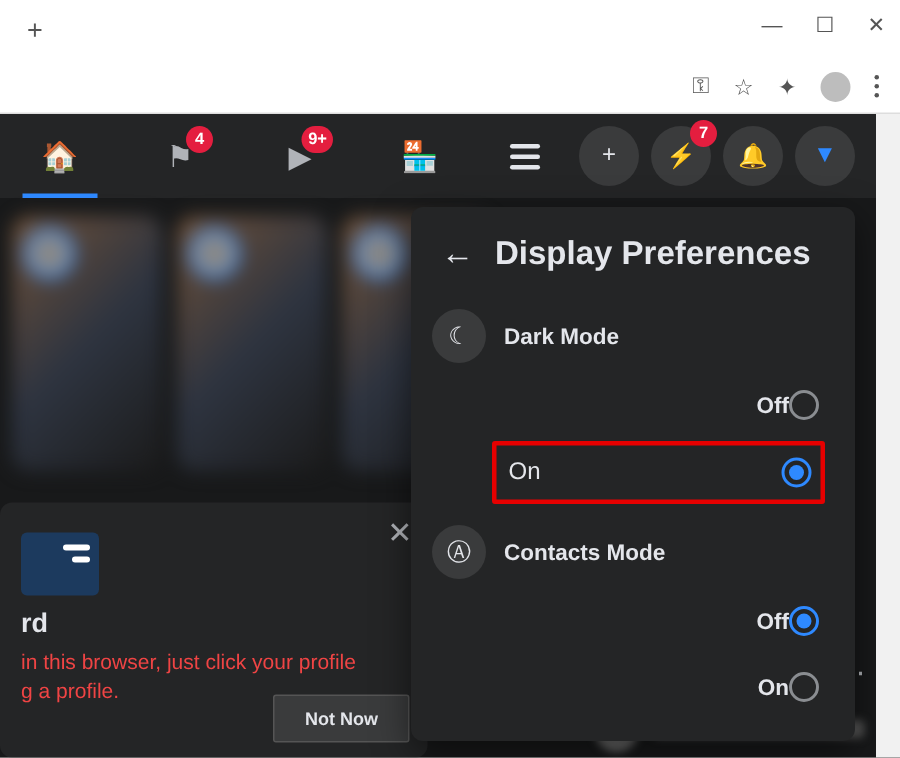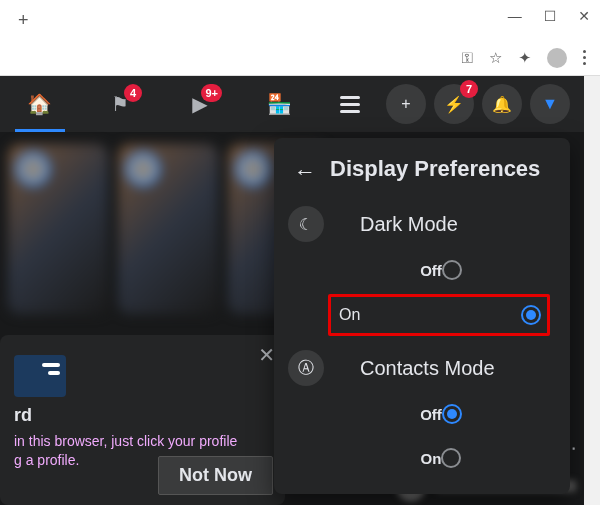--- a/index.html
+++ b/index.html
@@ -45,42 +45,42 @@
   .story { width: 100px; height: 170px; border-radius: 12px; background: linear-gradient(135deg,#6f5138,#2e3440,#1b1b1b); position: relative; }
   .story .ring { position: absolute; top: 8px; left: 8px; width: 34px; height: 34px; border-radius: 50%; border: 3px solid #2e89ff; background: #888; }
 
   
   .prompt { position: absolute; left: 0; bottom: 0; width: 285px; height: 170px; background: #242526; border-radius: 8px; color: #e4e6eb; padding: 14px; filter: blur(0); }
   .prompt .close-x { position: absolute; top: 8px; right: 10px; color: #b0b3b8; font-size: 20px; cursor: pointer; }
   .prompt .pictogram { width: 52px; height: 42px; background: #1c3a5e; border-radius: 4px; margin: 6px 0 8px; position: relative; }
   .prompt .pictogram::after { content: ""; position: absolute; right: 6px; top: 8px; width: 18px; height: 4px; background: #fff; border-radius: 2px; }
   .prompt .pictogram::before { content: ""; position: absolute; right: 6px; top: 16px; width: 12px; height: 4px; background: #fff; border-radius: 2px; }
   .prompt h3 { font-size: 18px; font-weight: 700; margin-bottom: 6px; }
-  .prompt p { font-size: 14px; color: #f0abfc; line-height: 1.35; }
-  .prompt .notnow { position: absolute; right: 12px; bottom: 10px; background: #3a3b3c; color: #e4e6eb; padding: 8px 20px; border-radius: 2px; font-weight: 600; font-size: 18px; border: 1px solid #555; cursor: pointer; }
+  .prompt p { font-size: 14px; color: #ef4444; line-height: 1.35; }
+  .prompt .notnow { position: absolute; right: 12px; bottom: 10px; background: #3a3b3c; color: #e4e6eb; padding: 8px 20px; border-radius: 2px; font-weight: 600; font-size: 12px; border: 1px solid #555; cursor: pointer; }
 
   
   .contacts { position: absolute; right: 8px; top: 360px; bottom: 0; width: 180px; color: #b0b3b8; }
   .contacts .hdr { display: flex; align-items: center; justify-content: space-between; font-size: 15px; font-weight: 600; padding: 4px 0 8px; }
   .contacts .hdr .icons { display: flex; gap: 14px; font-size: 14px; }
   .contacts .row { display: flex; align-items: center; gap: 10px; padding: 6px 0; filter: blur(3px); }
   .contacts .row .av { width: 30px; height: 30px; border-radius: 50%; background: #6b6b6b; }
   .contacts .row .nm { flex: 1; height: 12px; background: #555; border-radius: 3px; }
 
   
   .panel { position: absolute; top: 62px; right: 14px; width: 296px; background: #242526; border-radius: 8px; box-shadow: 0 8px 24px rgba(0,0,0,0.5); padding: 14px 4px 14px 14px; color: #e4e6eb; }
   .panel .hdr-row { display: flex; align-items: center; gap: 8px; margin-bottom: 14px; padding-right: 10px; }
   .panel .back { width: 34px; height: 34px; display: flex; align-items: center; justify-content: center; color: #e4e6eb; font-size: 22px; cursor: pointer; }
   .panel h2 { font-size: 22px; font-weight: 700; }
 
   .section { display: flex; align-items: center; gap: 12px; padding: 6px 10px 6px 0; }
   .sec-icon { width: 36px; height: 36px; border-radius: 50%; background: #3a3b3c; display: flex; align-items: center; justify-content: center; font-size: 16px; }
-  .sec-title { font-size: 20px; font-weight: 400; margin-left: 24px; }
-
-  .option { display: flex; align-items: center; justify-content: center; padding: 12px 20px 12px 48px; cursor: pointer; }
+  .sec-title { font-size: 15px; font-weight: 700; }
+
+  .option { display: flex; align-items: center; justify-content: flex-end; padding: 12px 20px 12px 48px; cursor: pointer; }
   .option .lbl { font-size: 15px; font-weight: 600; }
   .radio { width: 20px; height: 20px; border: 2px solid #8a8d91; border-radius: 50%; display: flex; align-items: center; justify-content: center; }
   .radio.sel { border-color: #2e89ff; }
   .radio.sel::after { content: ""; width: 10px; height: 10px; background: #2e89ff; border-radius: 50%; }
 
   .hl { border: 3px solid #e60000; border-radius: 2px; margin: 2px 16px 2px 40px; padding: 8px 6px 8px 8px; display: flex; align-items: center; justify-content: space-between; }
 
 </style>
 </head>
 <body>

